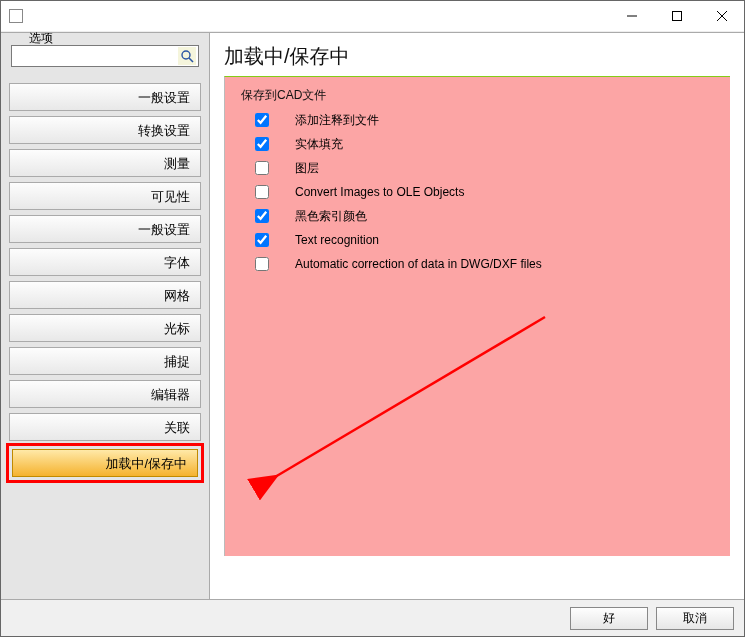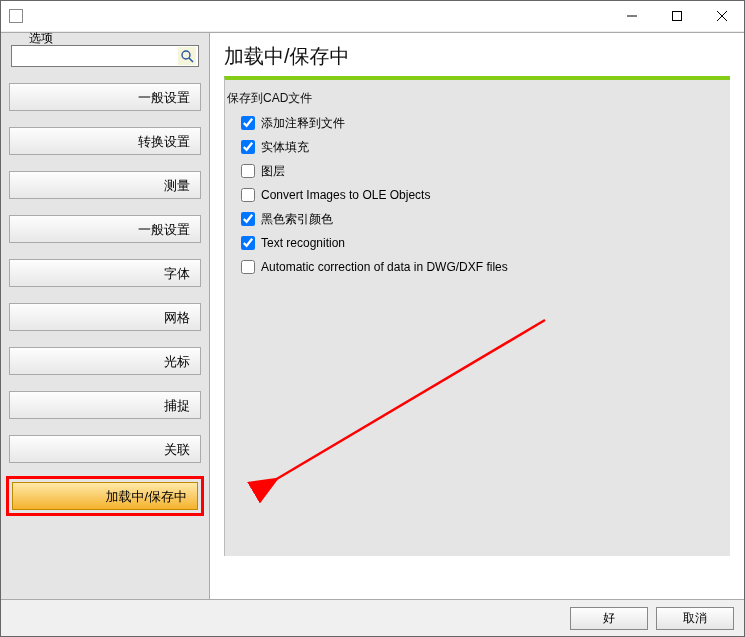--- a/index.html
+++ b/index.html
@@ -111,21 +111,21 @@
     display: flex;
     align-items: center;
     justify-content: center;
     background: #f5f5dc;
   }
 
   .nav-list {
     padding: 8px;
     display: flex;
     flex-direction: column;
-    gap: 16px;
+    gap: 5px;
   }
   .nav-item {
     height: 28px;
     line-height: 28px;
     text-align: right;
     padding: 0 10px 0 6px;
     border: 1px solid #aaa;
     background: linear-gradient(#fdfdfd, #e8e8e8);
     color: #000;
     font-size: 13px;
@@ -152,24 +152,24 @@
     position: relative;
     overflow: hidden;
   }
   .page-title {
     font-size: 20px;
     font-weight: 400;
     color: #111;
     margin: 2px 0 6px 0;
   }
   .page-body {
-    border-top: 4px solid #84cc16;
+    border-top: 1px solid #84cc16;
     border-left: 1px solid #bbb;
-    padding: 6px 8px 8px 2px;
-    background: #e5e5e5;
+    padding: 6px 8px 8px 16px;
+    background: #fca5a5;
     position: relative;
     height: 480px;
     box-sizing: border-box;
   }
   .group-title {
     font-size: 12px;
     margin: 4px 0 4px 0;
     color: #111;
   }
   .check-row {
@@ -179,20 +179,21 @@
     margin-left: 14px;
   }
   .check-row input[type=checkbox] {
     width: 14px;
     height: 14px;
     margin: 0 6px 0 0;
   }
   .check-row label {
     font-size: 12px;
     color: #000;
+    margin-left: 20px;
   }
 
   
   .arrow-svg {
     position: absolute;
     left: 0;
     top: 0;
     pointer-events: none;
   }
 
@@ -259,25 +260,27 @@
             </svg>
           </div>
         </div>
       </div>
 
       <div class="nav-list" id="nav-list">
 
       <div class="nav-item"><span>一般设置</span></div>
           <div class="nav-item"><span>转换设置</span></div>
           <div class="nav-item"><span>测量</span></div>
+          <div class="nav-item"><span>可见性</span></div>
           <div class="nav-item"><span>一般设置</span></div>
           <div class="nav-item"><span>字体</span></div>
           <div class="nav-item"><span>网格</span></div>
           <div class="nav-item"><span>光标</span></div>
           <div class="nav-item"><span>捕捉</span></div>
+          <div class="nav-item"><span>编辑器</span></div>
           <div class="nav-item"><span>关联</span></div>
           <div class="highlight-box">
             <div class="nav-item selected"><span>加载中/保存中</span></div>
           </div>
         </div>
     </div>
 
     <div class="content">
       <div class="page-title">加载中/保存中</div>
 

